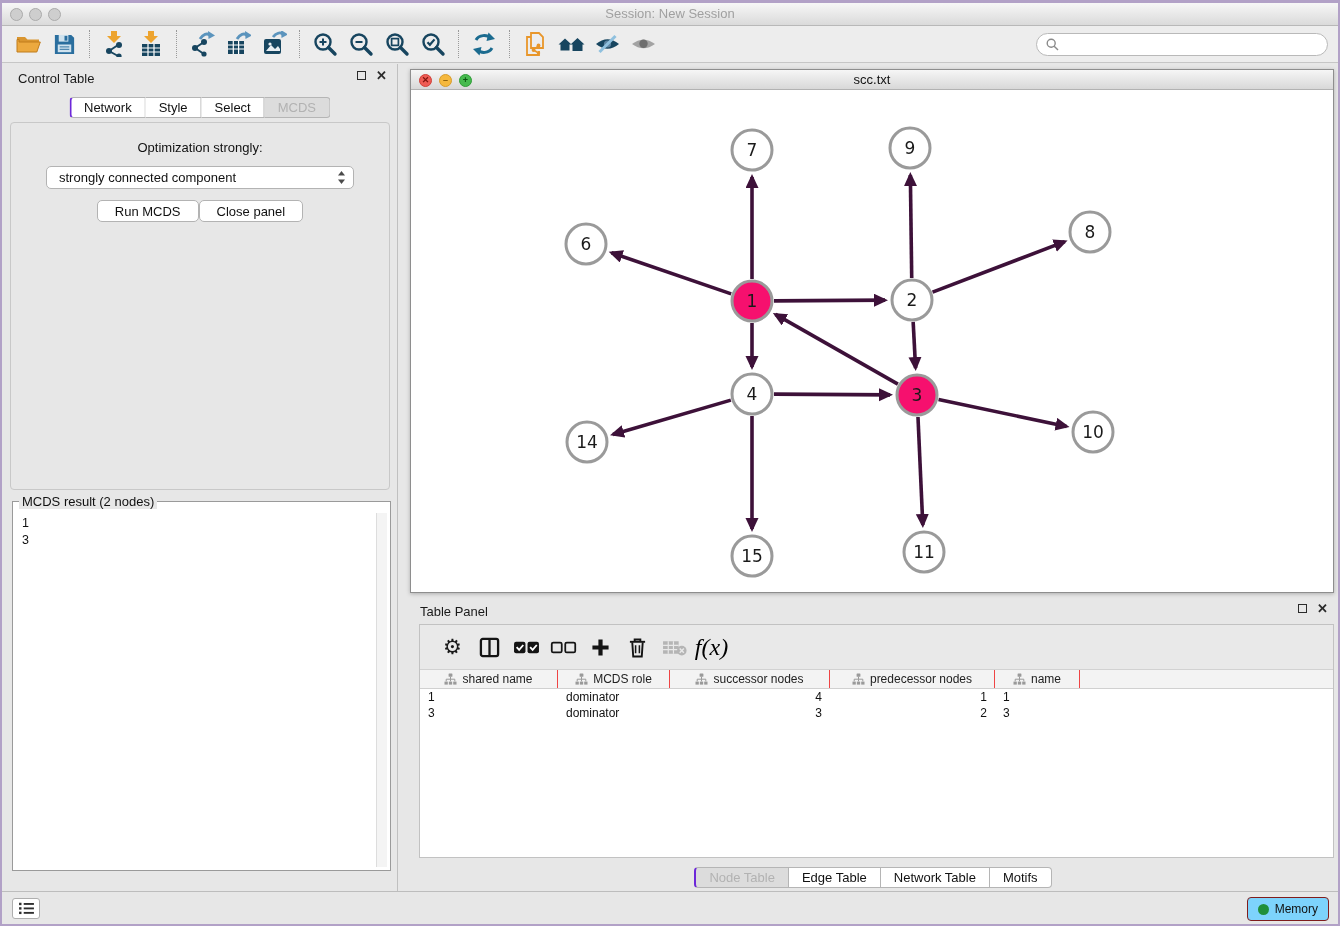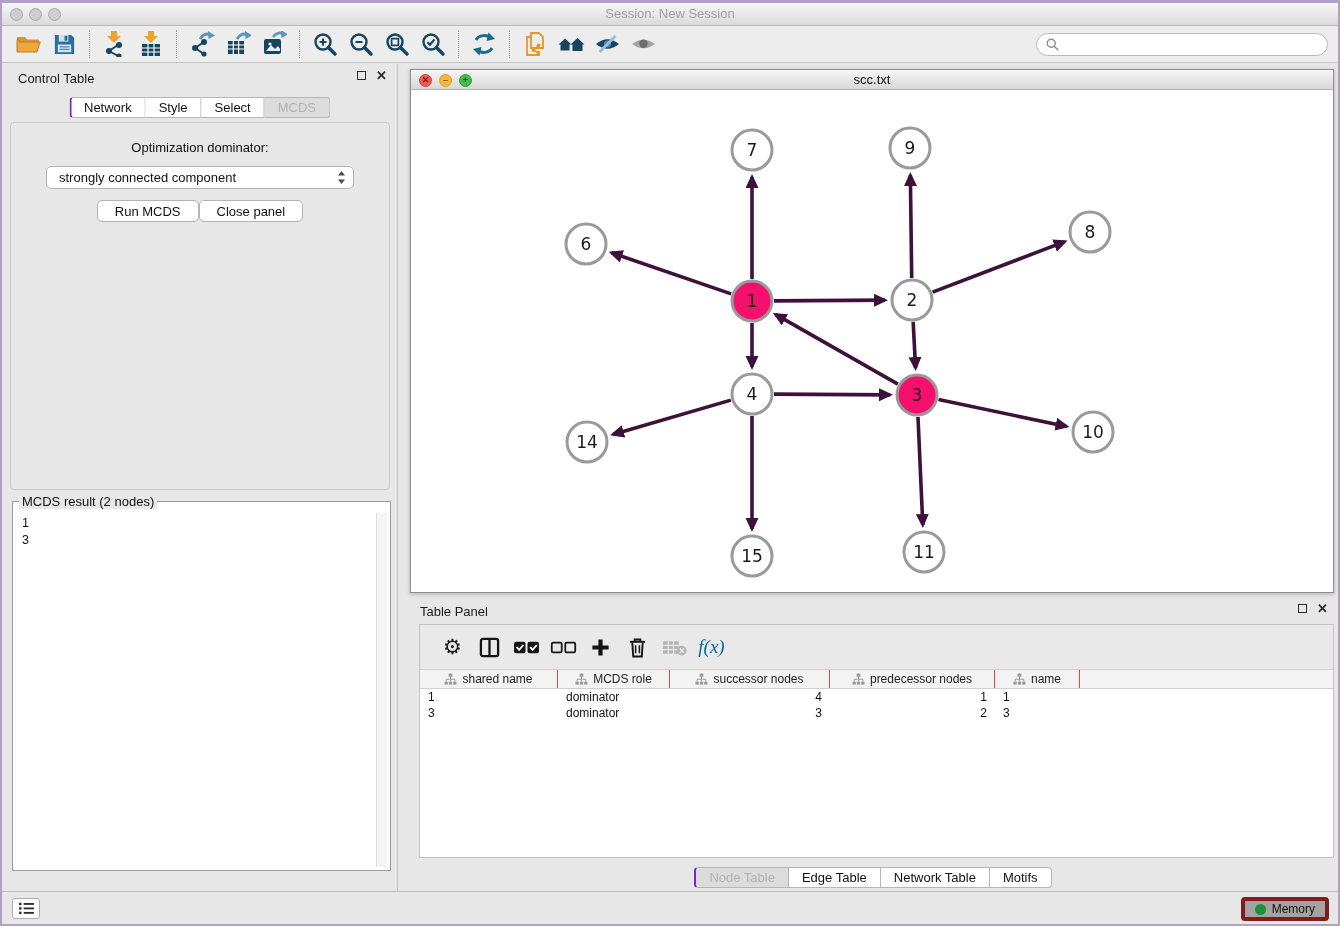--- a/index.html
+++ b/index.html
@@ -60,32 +60,32 @@
 
   
   .table-panel { position:absolute; left:408px; top:595px; width:926px; height:293px; }
   .tp-head { height:24px; position:relative; }
   .tp-head .phtitle { position:absolute; left:10px; top:6px; font-size:13px; color:#1a1a1a; }
   .tp-head .panel-btns { right:8px; top:6px; }
   .tp-inner { position:absolute; left:9px; right:2px; top:26px; bottom:33px; border:1px solid #c2c2c2; background:#fff; }
   .tp-toolbar { height:45px; background:#e9e9e9; border-bottom:1px solid #d2d2d2; display:flex; align-items:center; padding-left:14px; }
   .ttb { width:37px; height:34px; display:flex; align-items:center; justify-content:center; }
   .gear { font-size:21px; color:#1a1a1a; line-height:1; font-family:"DejaVu Sans",sans-serif; }
-  .fx { font-family:"Liberation Serif", serif; font-style:italic; font-size:19px; color:#0369a1; }
+  .fx { font-family:"Liberation Serif", serif; font-style:italic; font-size:24px; color:#000000; }
   .thead { display:flex; height:19px; background:#f3f3f3; border-bottom:1px solid #d0d0d0; }
   .th { display:flex; align-items:center; justify-content:center; gap:5px; font-size:12px; color:#222; border-right:1px solid #ef4444; }
   .tr { display:flex; height:16px; }
   .td { font-size:12px; color:#111; padding:0 8px; line-height:16px; white-space:nowrap; overflow:hidden; }
   .td.right { text-align:right; }
   .tp-tabs { position:absolute; left:0; right:0; bottom:3px; display:flex; justify-content:center; }
 
   
   .statusbar { position:absolute; left:0; right:0; bottom:0; height:33px; background:#e7e7e7; border-top:1px solid #bdbdbd; }
   .list-btn { position:absolute; left:10px; top:6px; width:28px; height:21px; background:#fff; border:1px solid #aeaeae; border-radius:3px; display:flex; align-items:center; justify-content:center; }
-  .mem-btn { position:absolute; right:9px; top:5px; height:24px; background:#a3a3a3; border:4px solid #7f1d1d; border-radius:4px; display:flex; align-items:center; gap:6px; padding:0 10px; font-size:12px; color:#111; }
+  .mem-btn { position:absolute; right:9px; top:5px; height:24px; background:#7dd3fc; border:1px solid #7f1d1d; border-radius:4px; display:flex; align-items:center; gap:6px; padding:0 10px; font-size:12px; color:#111; }
   .mem-dot { width:11px; height:11px; border-radius:50%; background:#1f8f3a; }
 </style>
 </head>
 <body>
 
 <div class="app">
 
   <div class="titlebar">
     <span class="tl" style="left:8px"></span>
     <span class="tl" style="left:27px"></span>
@@ -258,21 +258,21 @@
       </span>
     </div>
     <div class="seg seg-row">
         <span class="seg-tab">Network</span>
         <span class="seg-tab">Style</span>
         <span class="seg-tab">Select</span>
         <span class="seg-tab active">MCDS</span>
       </div>
 
     <div class="cp-box">
-      <div class="opt-label">Optimization dominator:</div>
+      <div class="opt-label">Optimization strongly:</div>
       <div class="select">
         <span class="sval">strongly connected component</span>
         <svg width="9" height="15" viewBox="0 0 9 15">
             <path d="M4.5 1 L8 5.6 H1 Z" fill="#4a4a4a"></path>
             <path d="M4.5 14 L1 9.4 H8 Z" fill="#4a4a4a"></path>
           </svg>
       </div>
       <div class="cp-btns">
         <div class="btn">Run MCDS</div>
         <div class="btn">Close panel</div>

